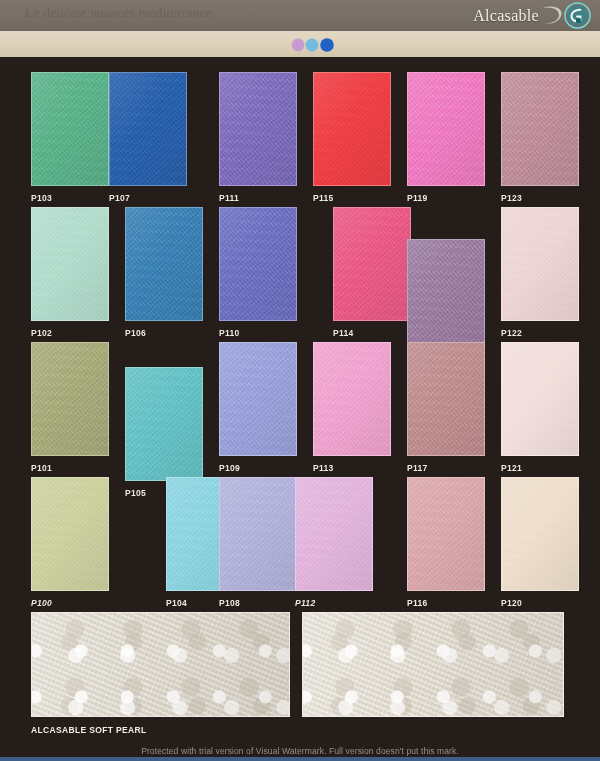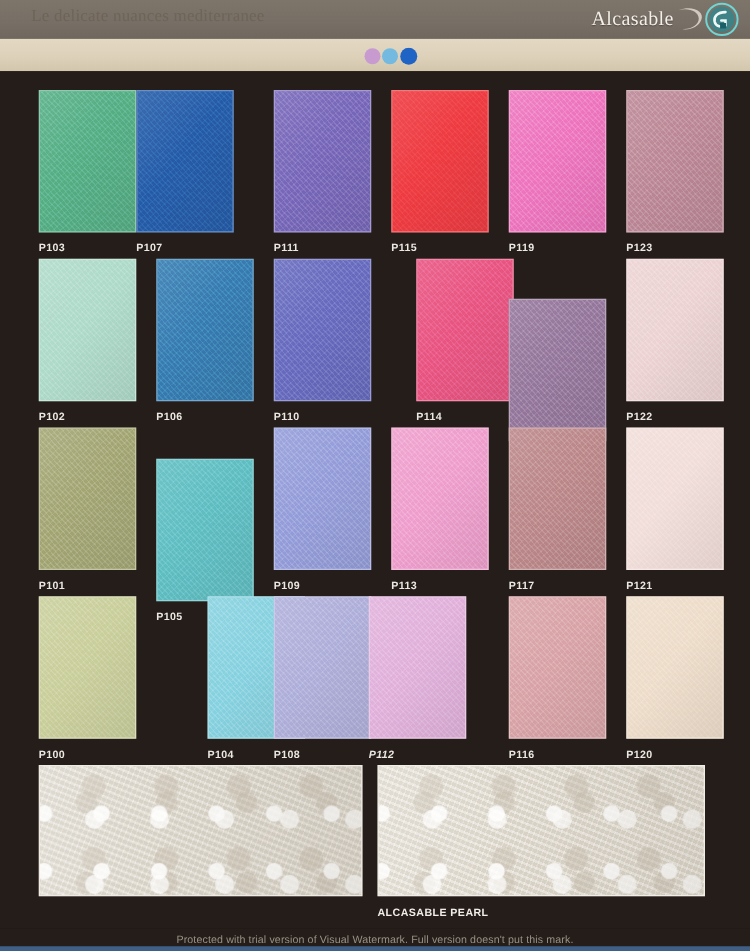--- a/index.html
+++ b/index.html
@@ -267,21 +267,21 @@
       </div>
       <div class="cell" style="left: 470px;">
         <div class="chip" style="background: rgb(242, 224, 220);">
           <div class="tex"></div>
           <div class="sheen"></div>
         </div>
         <div class="code">P121</div>
       </div>
     </div>
     <div class="row">
-      <div class="cell" style="left: 0px;">
+      <div class="cell" style="left: 0px; font-style: italic;">
         <div class="chip" style="background: rgb(205, 210, 161);">
           <div class="tex"></div>
           <div class="sheen"></div>
         </div>
         <div class="code">P100</div>
       </div>
       <div class="cell" style="left: 94px; margin-left: 41px;">
         <div class="chip" style="background: rgb(142, 213, 226);">
           <div class="tex"></div>
           <div class="sheen"></div>
@@ -317,24 +317,24 @@
         <div class="code">P120</div>
       </div>
     </div>
   </div>
 <div class="pearls" id="pearls">
     <div class="pearl-cell" style="left: 0px; width: 259px;">
       <div class="pearl" style="background: rgb(231, 226, 216); width: 259px;">
         <div class="ptex"></div>
         <div class="pshade"></div>
       </div>
+      <div class="pearl-label">ALCASABLE SOFT PEARL</div>
     </div>
     <div class="pearl-cell" style="left: 271px; width: 262px;">
       <div class="pearl" style="background: rgb(235, 230, 220); width: 262px;">
         <div class="ptex"></div>
         <div class="pshade"></div>
       </div>
-      <div class="pearl-label">ALCASABLE PEARL</div>
     </div>
   </div>
 
 <div class="watermark">Protected with trial version of Visual Watermark. Full version doesn't put this mark.</div>
 <div class="bluestrip"></div>
 
 </body></html>

